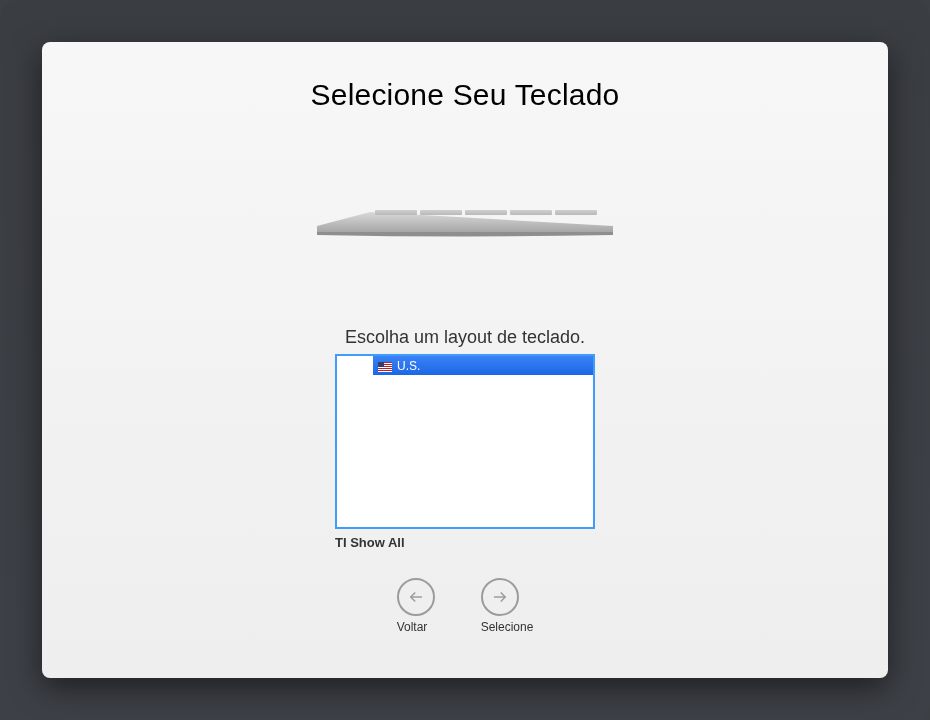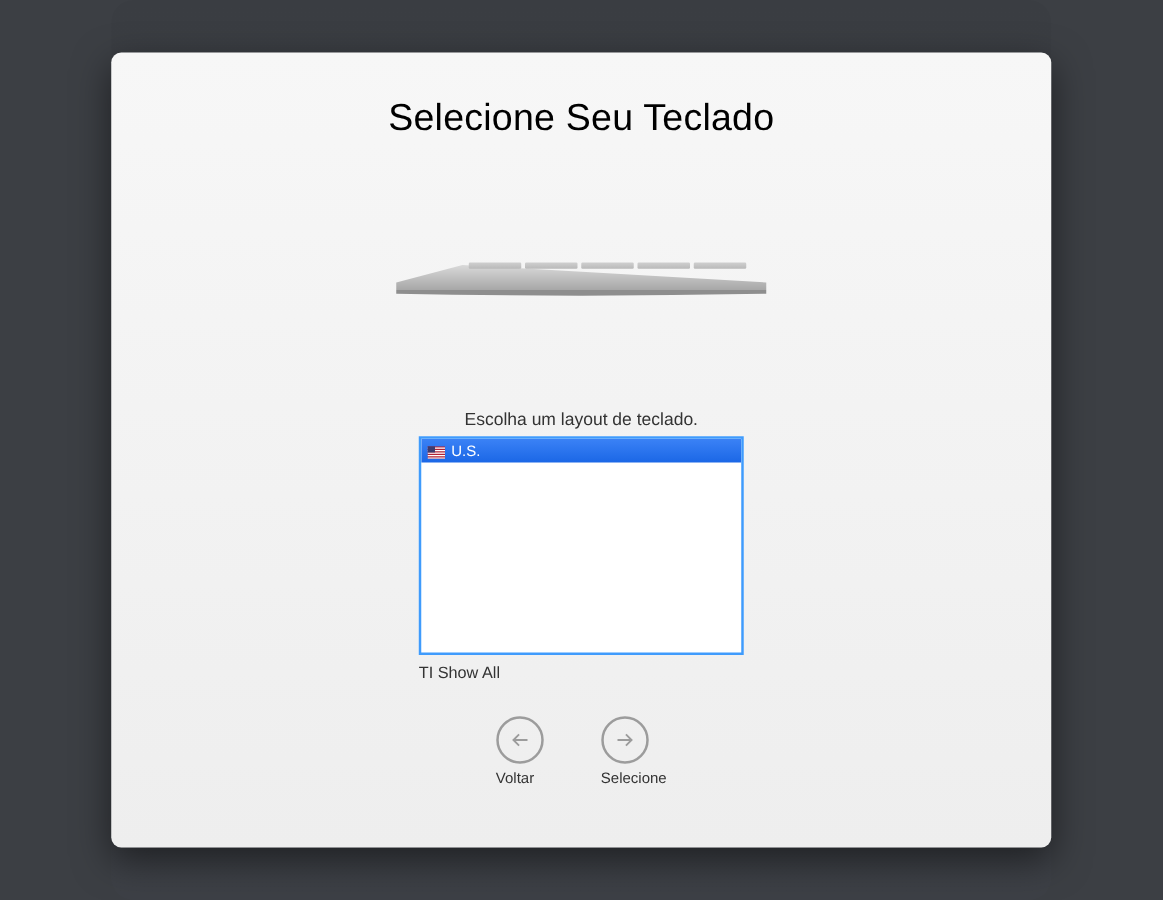--- a/index.html
+++ b/index.html
@@ -8,21 +8,21 @@
       width: 930px;
       height: 720px;
       background: #3c3f44;
       font-family: -apple-system, BlinkMacSystemFont, "Helvetica Neue", Arial, sans-serif;
       display: flex;
       align-items: center;
       justify-content: center;
       overflow: hidden;
     }
     .backdrop {
-      width: 752px;
+      width: 930px;
       height: 720px;
       background: linear-gradient(to bottom, #3a3d42, #3d4046);
       position: relative;
       display: flex;
       align-items: center;
       justify-content: center;
       border-radius: 18px;
     }
     .panel {
       width: 846px;
@@ -42,32 +42,33 @@
       color: #000;
       letter-spacing: 0.2px;
     }
     .keyboard-illus {
       margin-top: 90px;
       width: 300px;
       height: 40px;
       position: relative;
     }
     .subtitle {
-      font-size: 14px;
+      font-size: 18px;
       color: #333;
       margin-top: 85px;
     }
     .listbox {
       margin-top: 6px;
       width: 260px;
       height: 175px;
       border: 2px solid #3f9bfc;
       background: #fff;
       box-sizing: border-box;
       overflow: hidden;
+      padding-left: 36px;
     }
     .list-item {
       display: flex;
       align-items: center;
       height: 19px;
       padding: 0 5px;
       font-size: 12px;
       color: #fff;
       background: linear-gradient(to bottom, #3b82f6, #1b67e6);
       user-select: none;
@@ -80,20 +81,21 @@
     .show-all {
       width: 260px;
       text-align: left;
       font-size: 13px;
       margin-top: 6px;
       color: #333;
       display: flex;
       align-items: flex-start;
       gap: 1px;
       cursor: default;
+      font-weight: bold;
     }
     .nav-buttons {
       margin-top: 28px;
       display: flex;
       gap: 46px;
     }
     .nav-btn {
       display: flex;
       flex-direction: column;
       align-items: flex-start;

